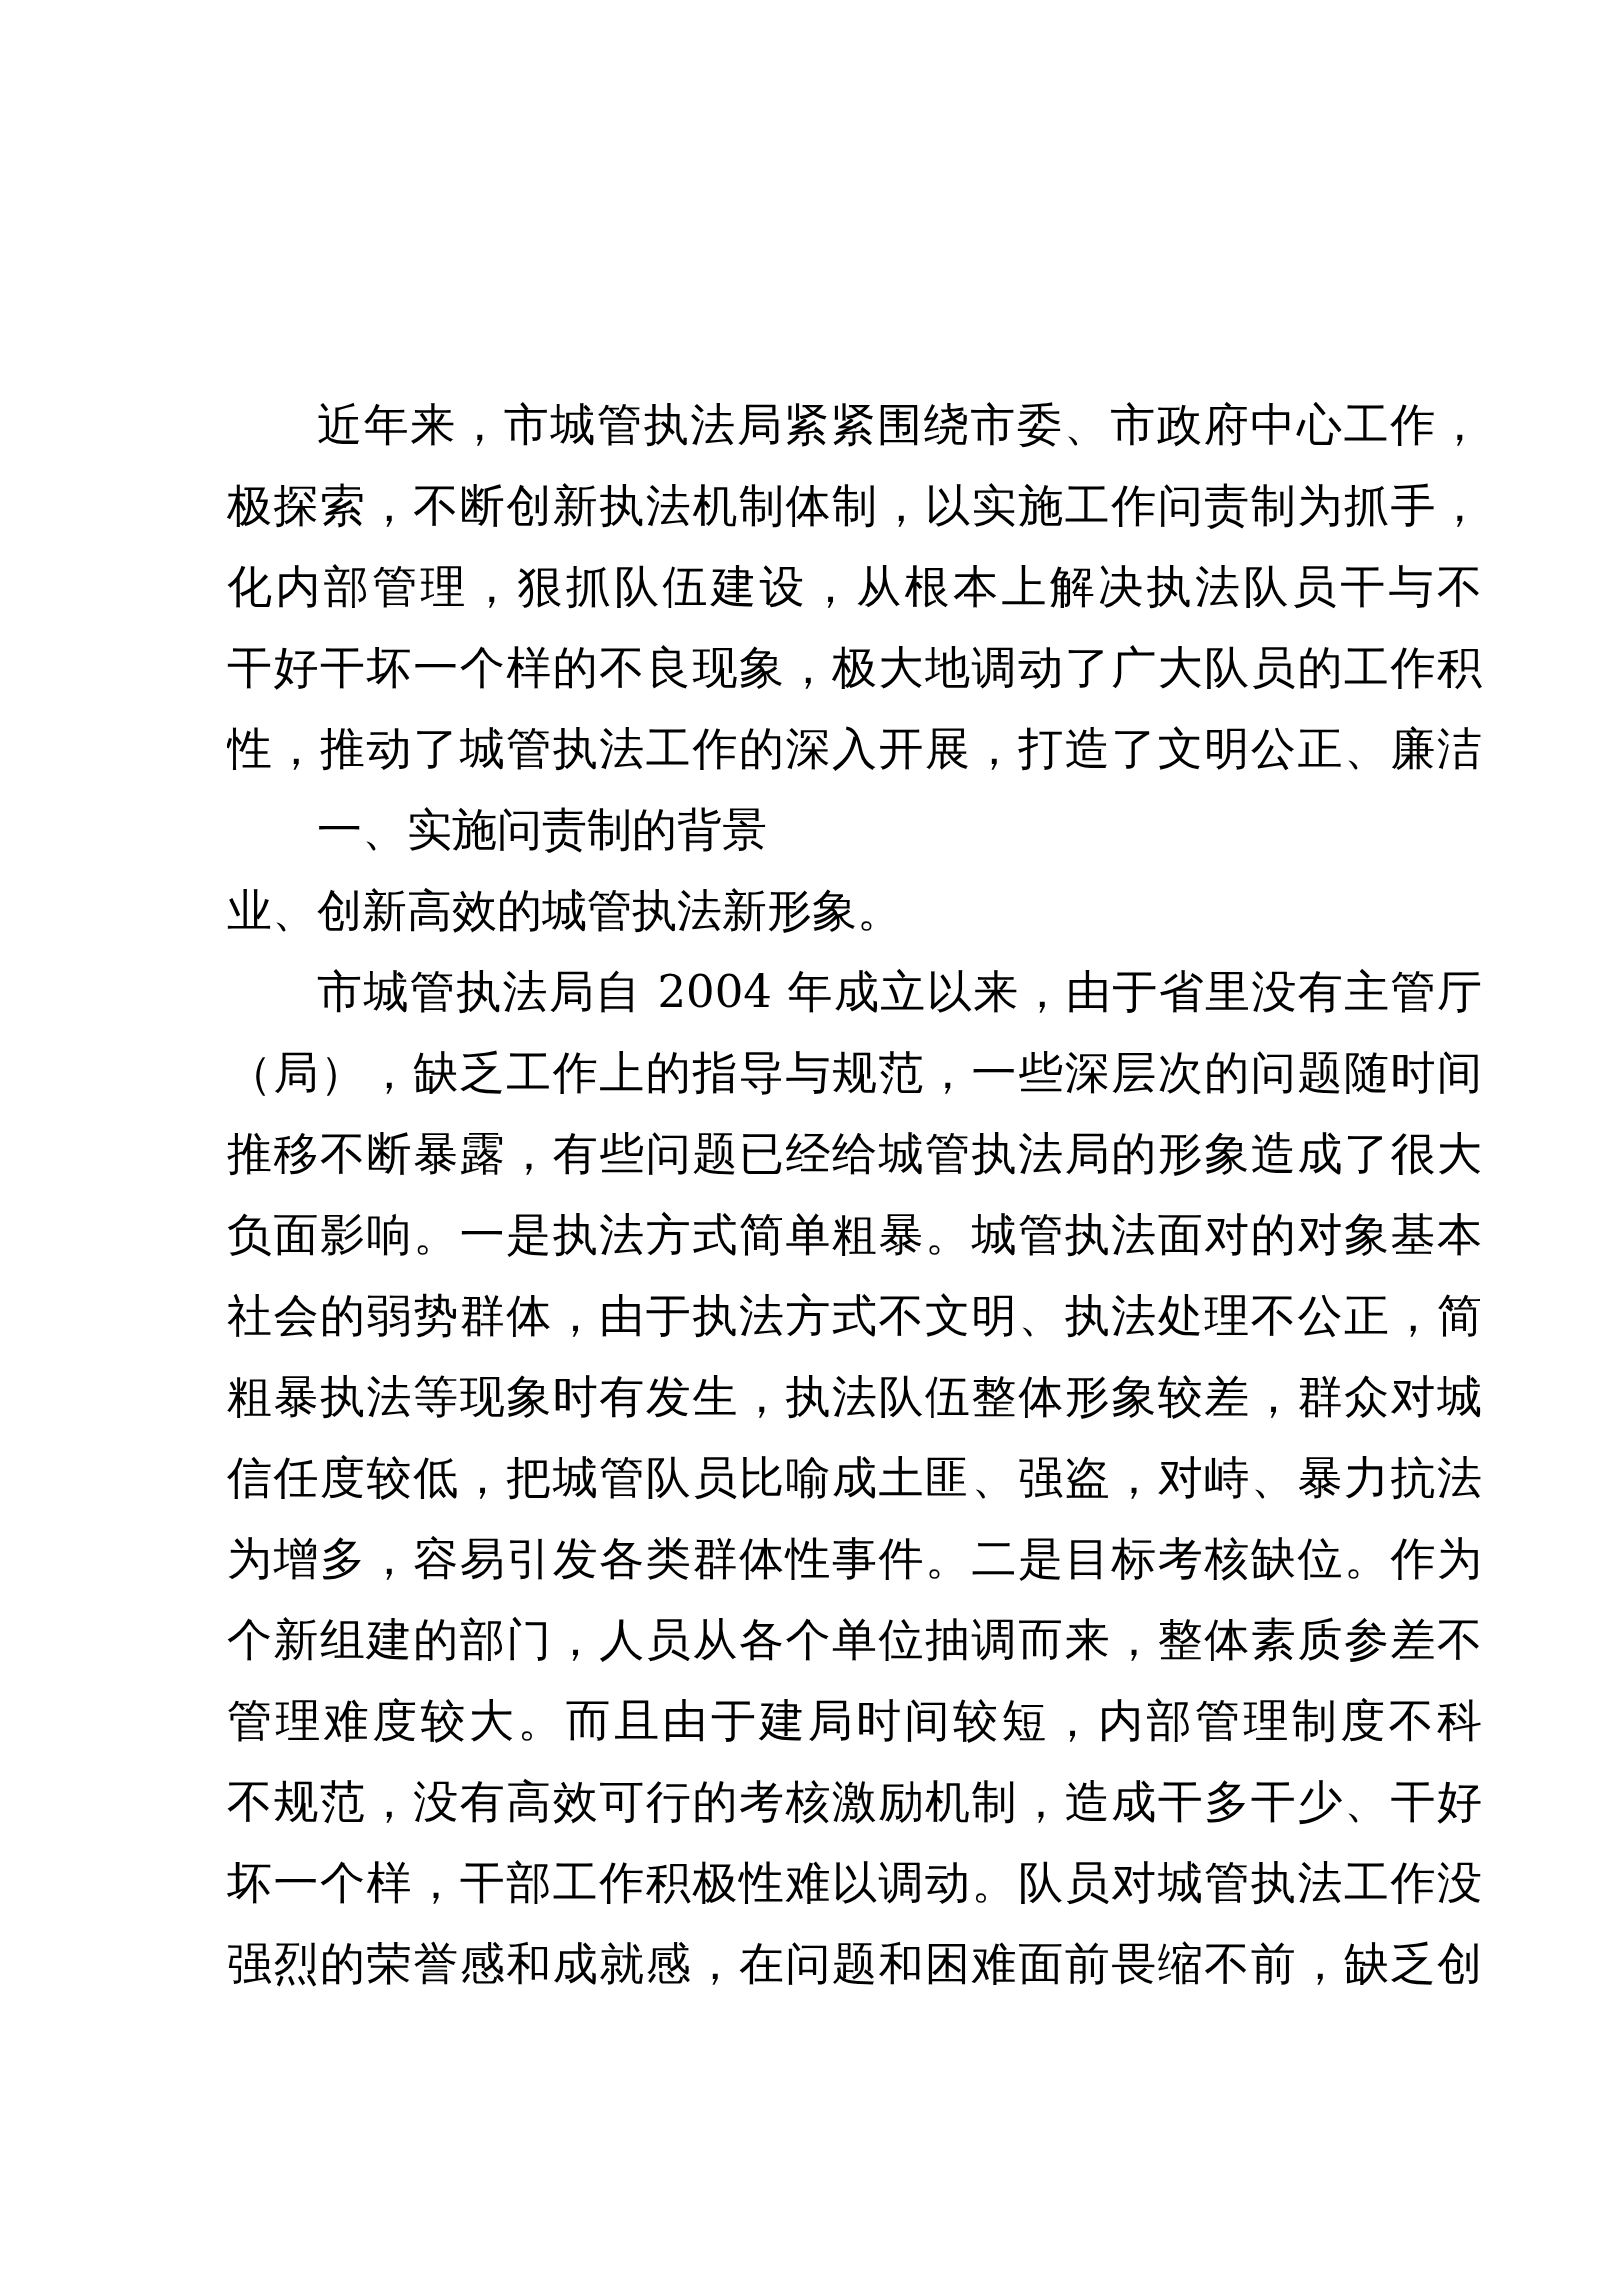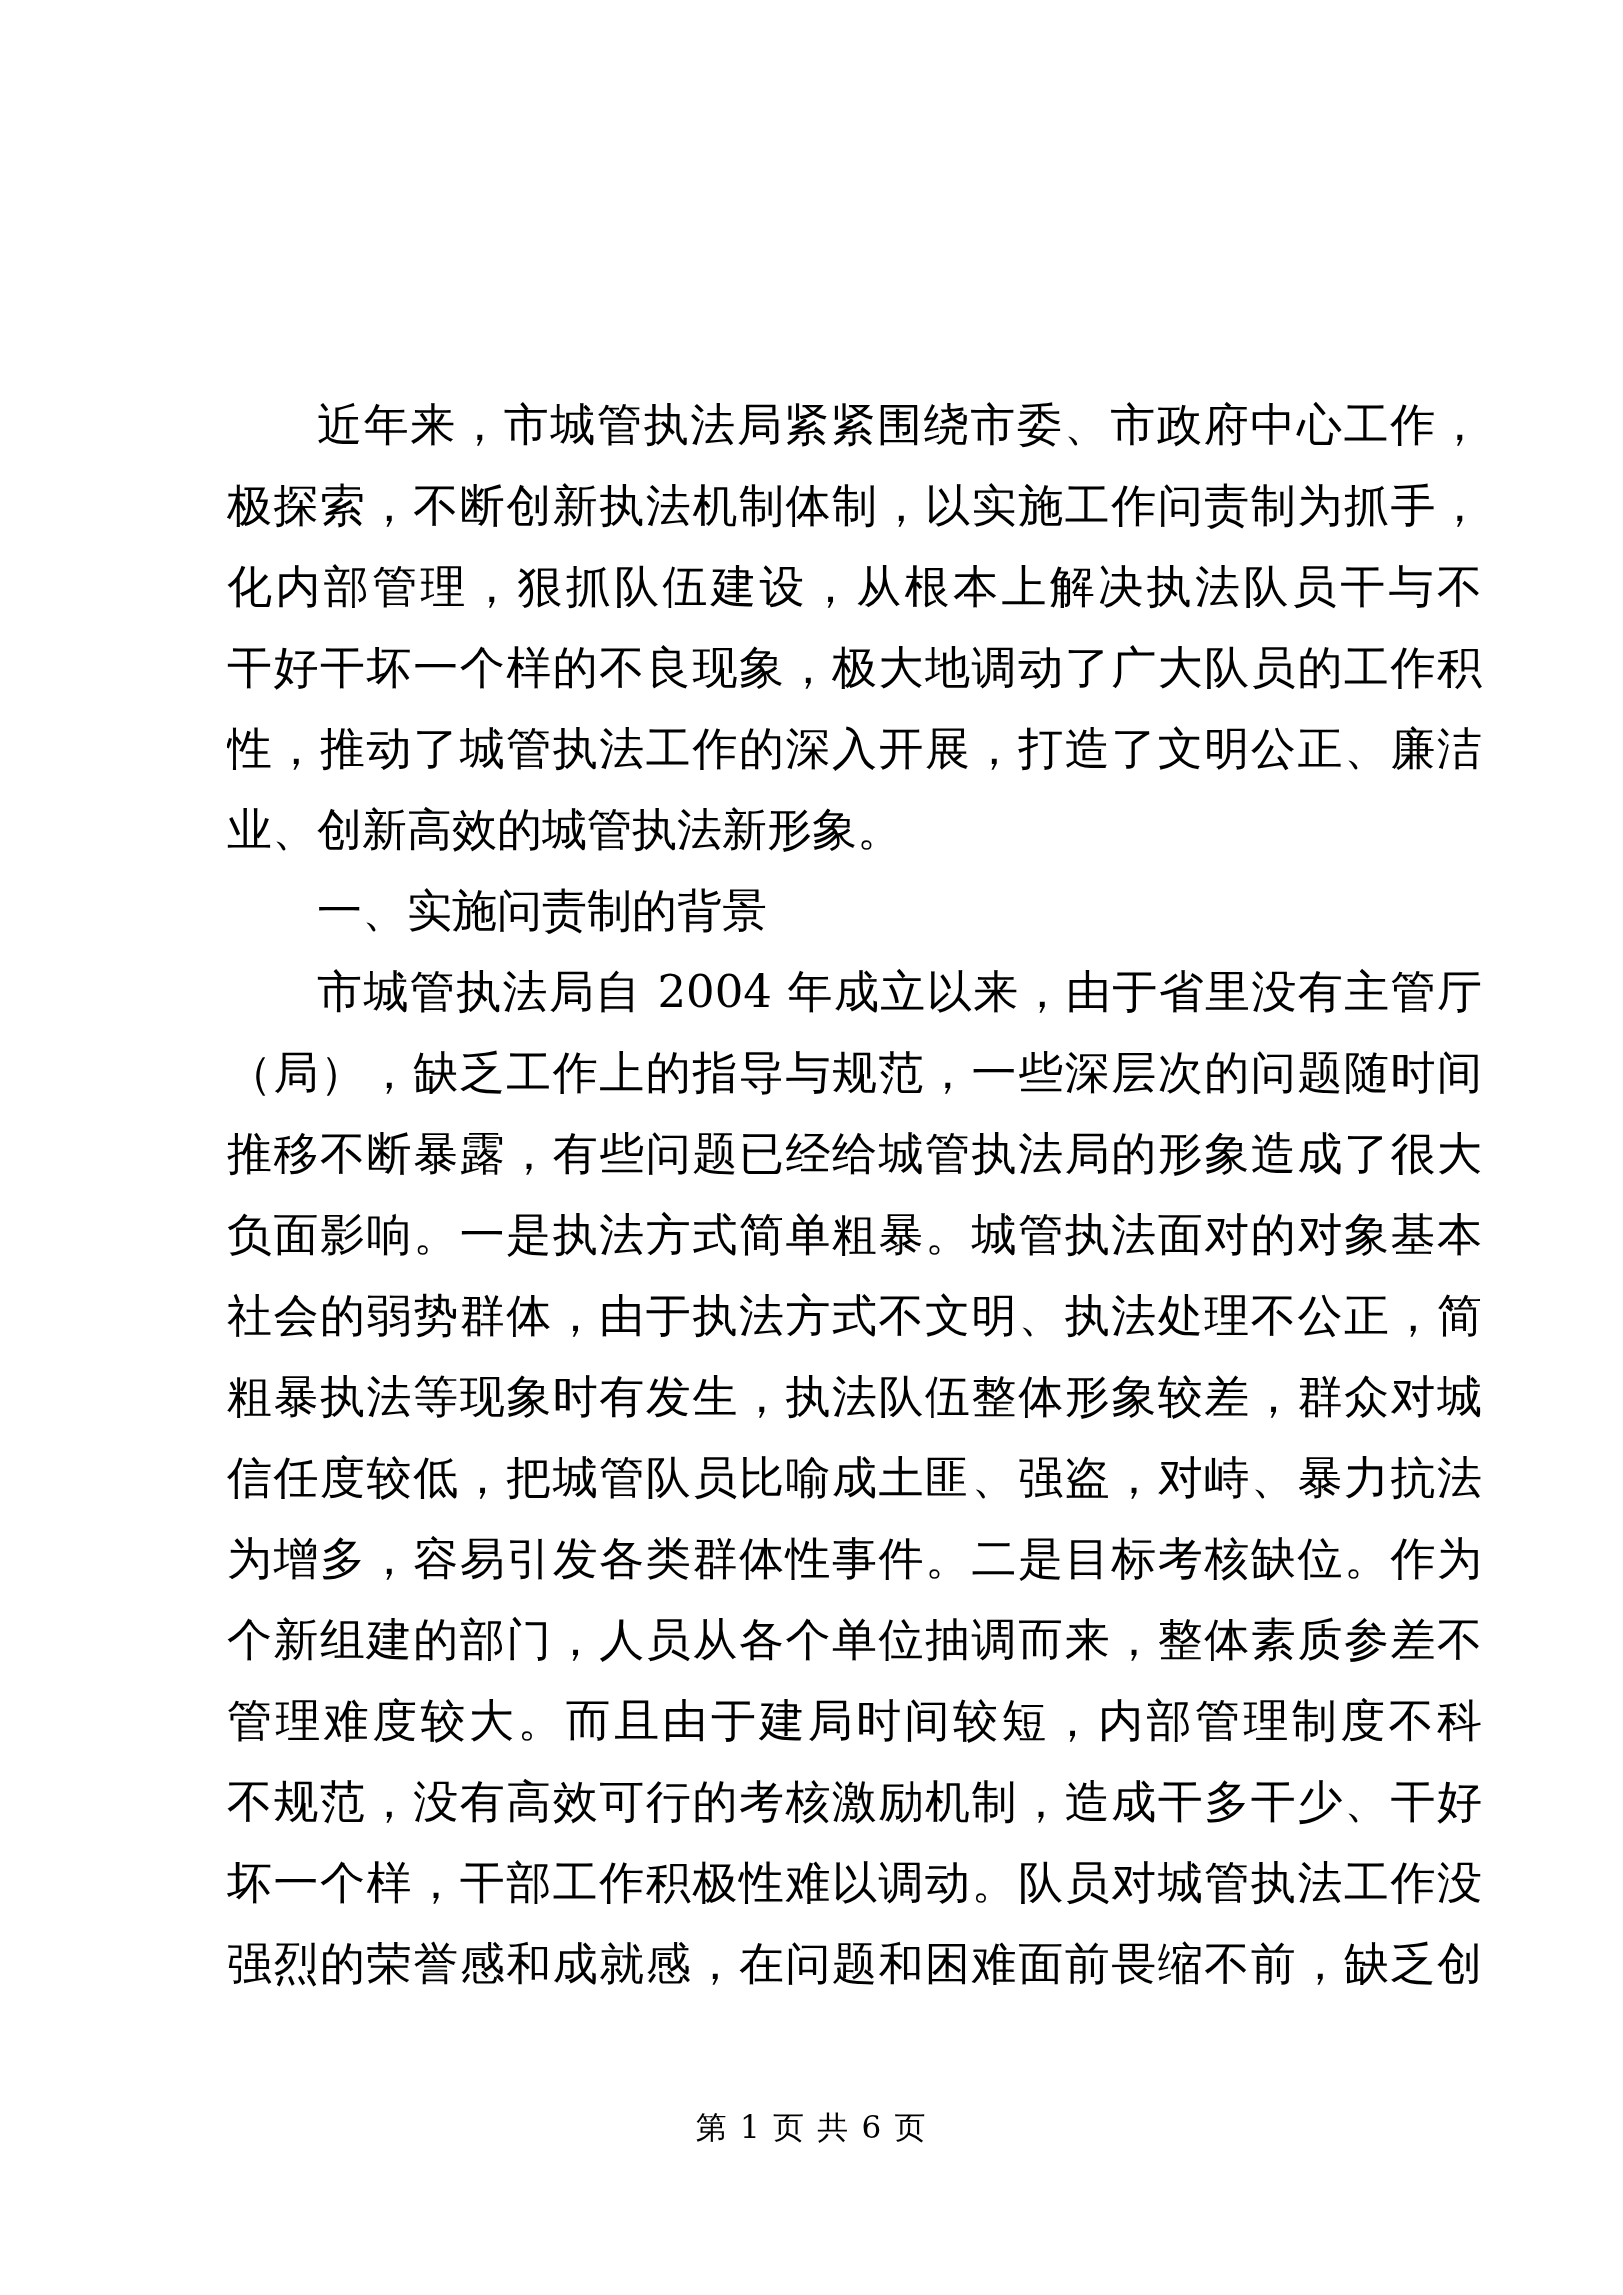--- a/index.html
+++ b/index.html
@@ -65,34 +65,31 @@
 <body>
 
 <div class="page">
 
   <div class="doc-body" id="body-lines">
       <div class="line indent">近年来，市城管执法局紧紧围绕市委、市政府中心工作，积</div>
       <div class="line">极探索，不断创新执法机制体制，以实施工作问责制为抓手，强</div>
       <div class="line">化内部管理，狠抓队伍建设，从根本上解决执法队员干与不干、</div>
       <div class="line">干好干坏一个样的不良现象，极大地调动了广大队员的工作积极</div>
       <div class="line">性，推动了城管执法工作的深入开展，打造了文明公正、廉洁敬</div>
+      <div class="line indent no-stretch">一、实施问责制的背景</div>
       <div class="line no-stretch">业、创新高效的城管执法新形象。</div>
-      <div class="line indent no-stretch">一、实施问责制的背景</div>
       <div class="line indent">市城管执法局自 2004 年成立以来，由于省里没有主管厅</div>
       <div class="line">（局），缺乏工作上的指导与规范，一些深层次的问题随时间的</div>
       <div class="line">推移不断暴露，有些问题已经给城管执法局的形象造成了很大的</div>
       <div class="line">负面影响。一是执法方式简单粗暴。城管执法面对的对象基本是</div>
       <div class="line">社会的弱势群体，由于执法方式不文明、执法处理不公正，简单、</div>
       <div class="line">粗暴执法等现象时有发生，执法队伍整体形象较差，群众对城管</div>
       <div class="line">信任度较低，把城管队员比喻成土匪、强盗，对峙、暴力抗法行</div>
       <div class="line">为增多，容易引发各类群体性事件。二是目标考核缺位。作为一</div>
       <div class="line">个新组建的部门，人员从各个单位抽调而来，整体素质参差不齐，</div>
       <div class="line">管理难度较大。而且由于建局时间较短，内部管理制度不科学、</div>
       <div class="line">不规范，没有高效可行的考核激励机制，造成干多干少、干好干</div>
       <div class="line">坏一个样，干部工作积极性难以调动。队员对城管执法工作没有</div>
       <div class="line">强烈的荣誉感和成就感，在问题和困难面前畏缩不前，缺乏创新</div>
     </div>
 
-  <div class="doc-footer">
-    <span>第 1 页 共 6 页</span>
-  </div>
 </div>
 
 
 </body></html>

